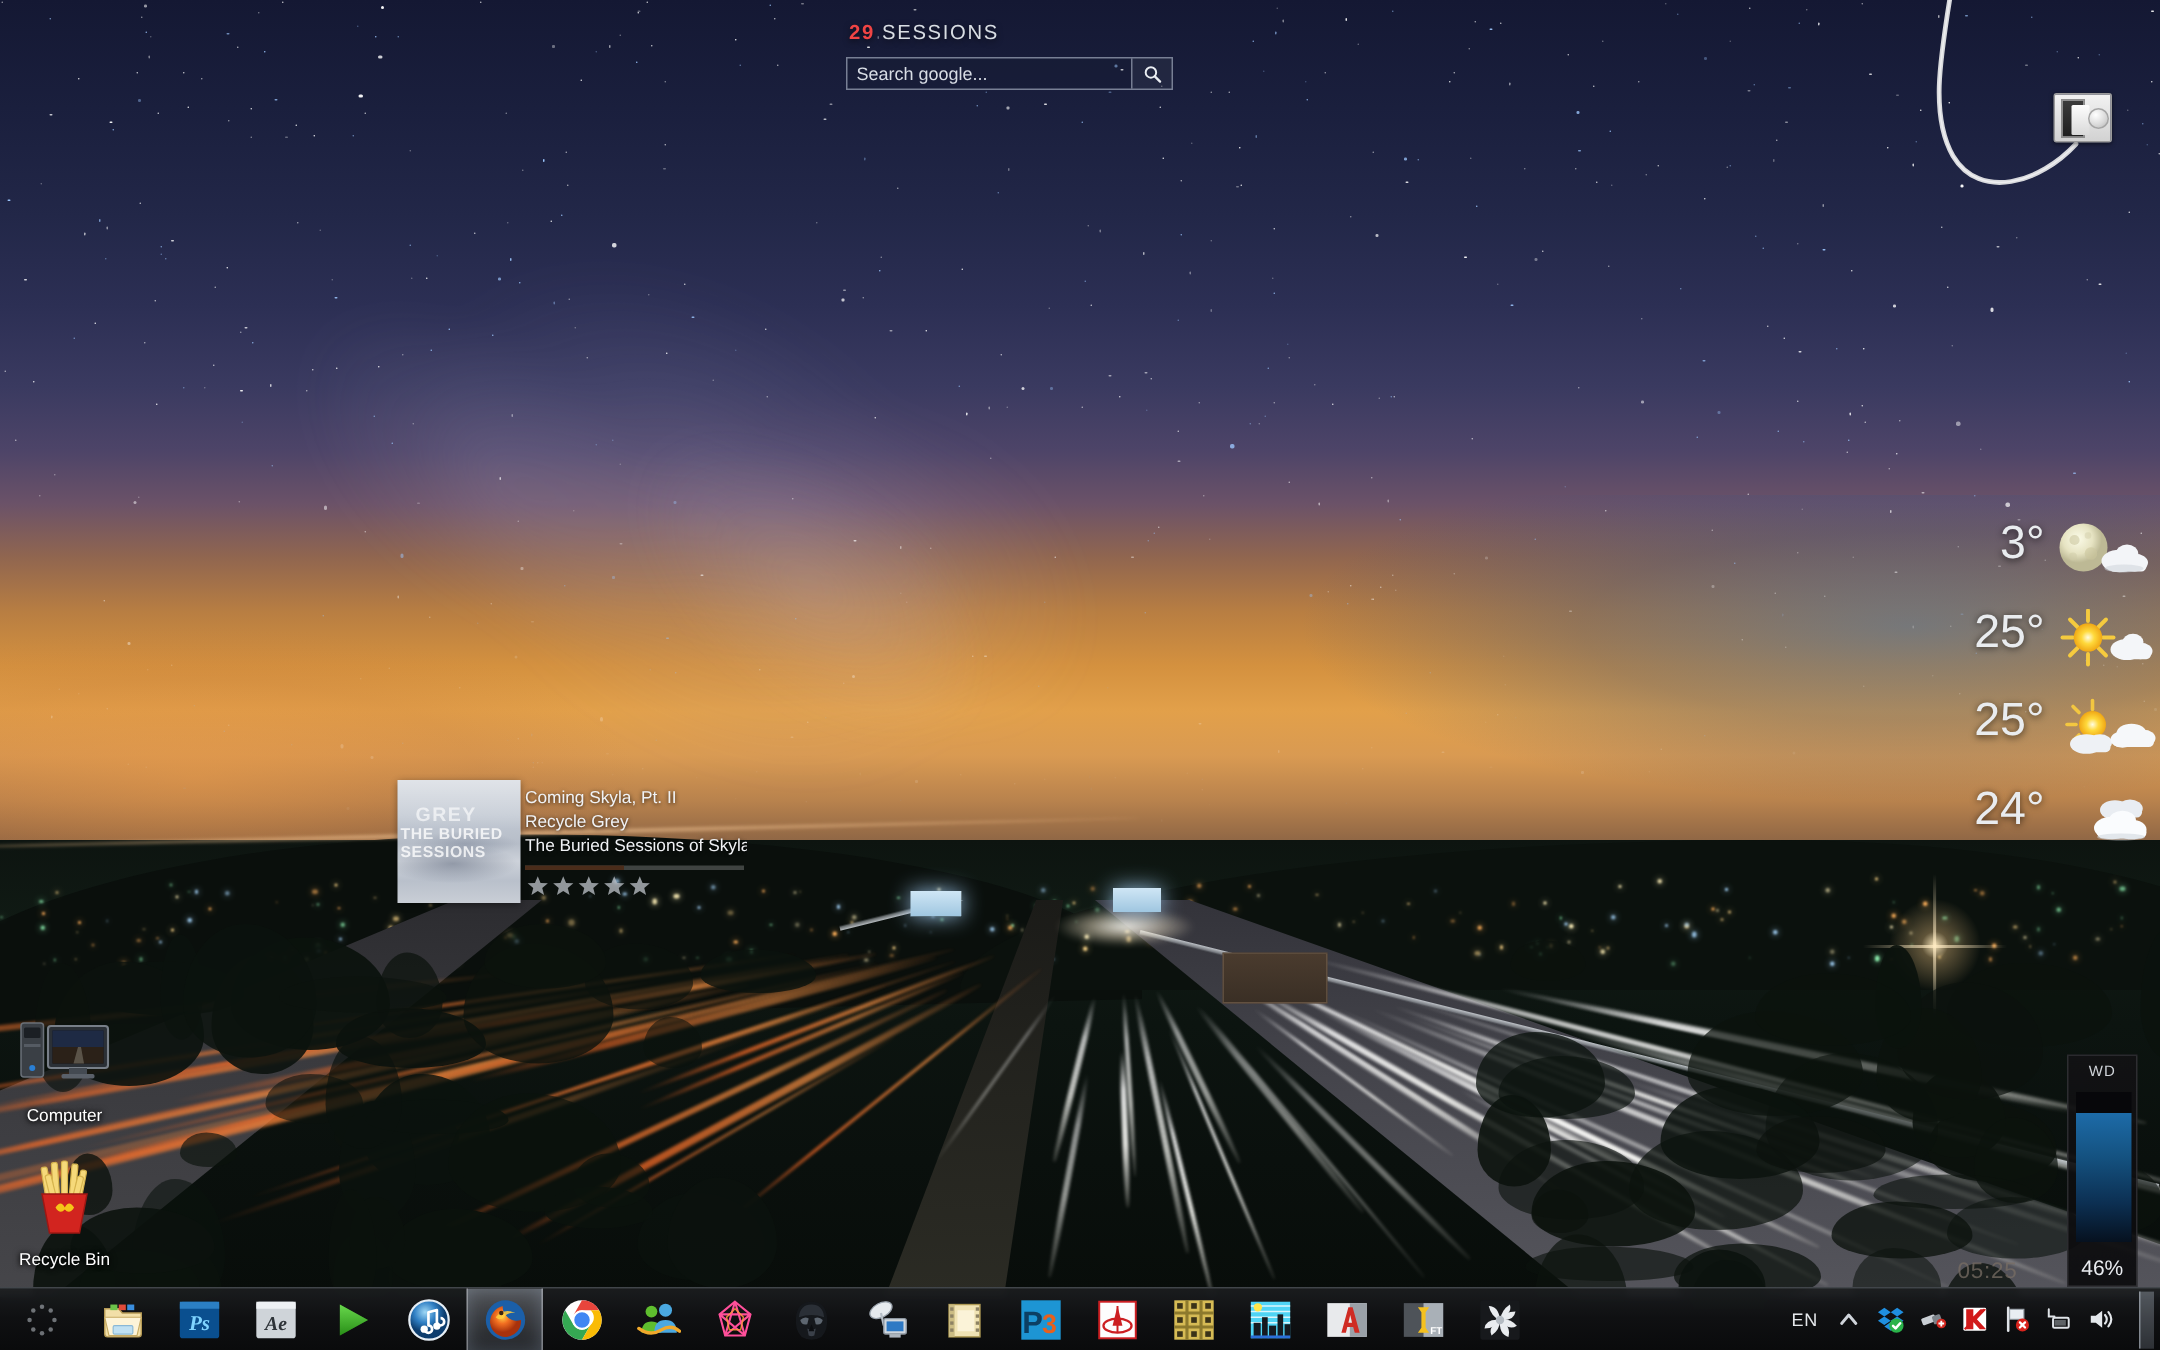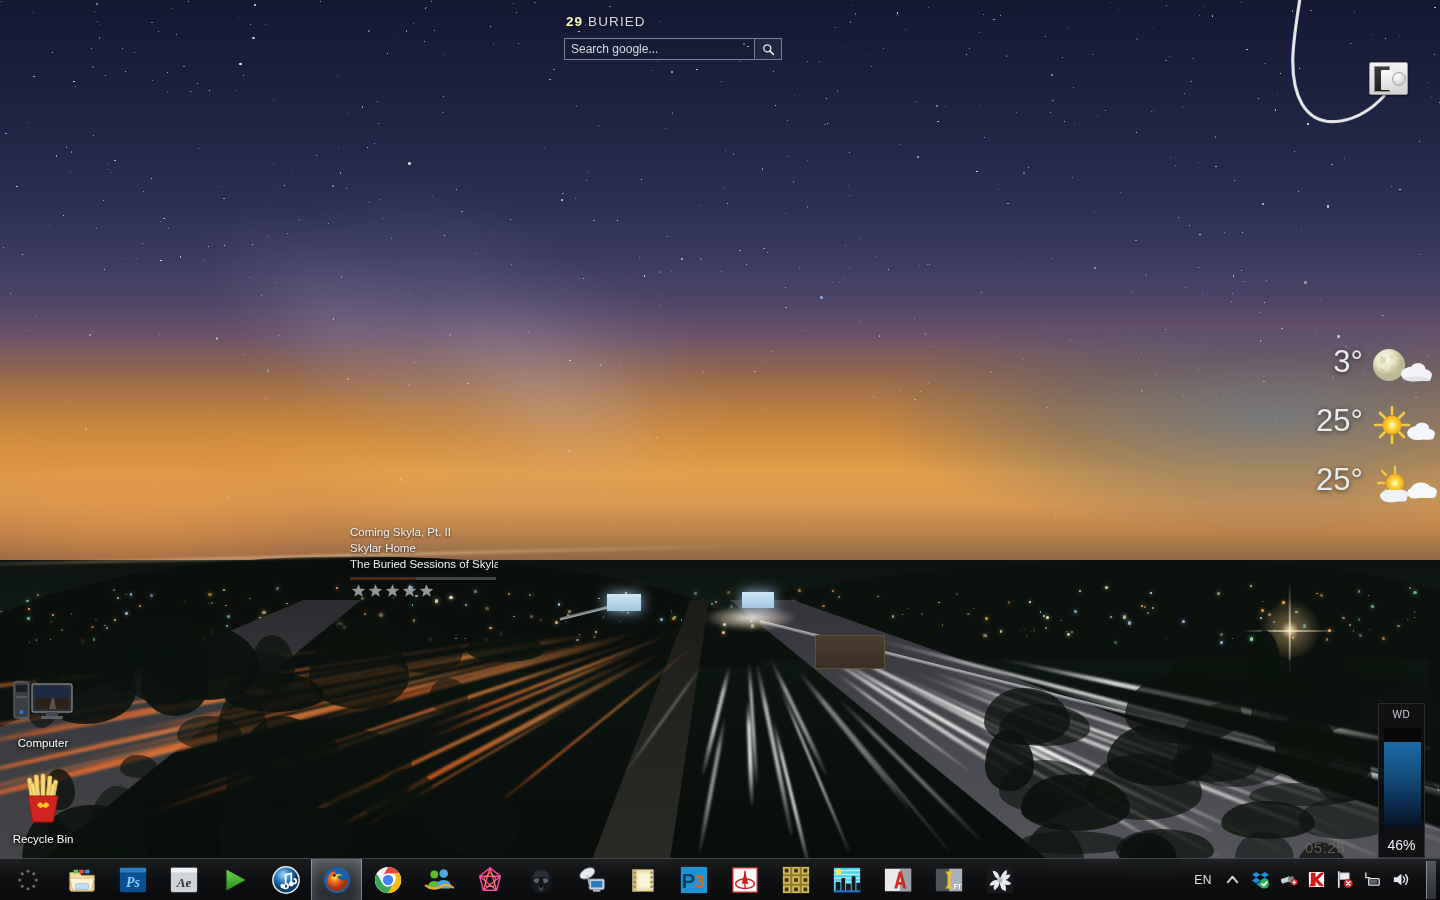--- a/index.html
+++ b/index.html
@@ -163,21 +163,21 @@
   .clock-time {
     font-size:82px; line-height:86px; font-weight:300; color:#f2f4f7;
     text-align:center; letter-spacing:1px;
     text-shadow:0 1px 6px rgba(0,0,0,.5);
   }
   .clock-date {
     margin-top:4px; padding-left:6px;
     font-size:13.5px; letter-spacing:1.1px; color:#d8dde3;
     text-shadow:0 1px 4px rgba(0,0,0,.6);
   }
-  .clock-date .day { color:#fef9c3; font-weight:700; }
+  .clock-date .day { color:#ef4444; font-weight:700; }
 
   .searchbar {
     margin-top:9px; margin-left:4px;
     display:flex; width:218px; height:22px;
     border:1px solid rgba(200,210,225,.55);
     background:rgba(20,26,48,.25);
   }
   .searchbar input {
     flex:1; background:transparent; border:none; outline:none;
     color:#e9edf2; font-size:12px; font-family:"Liberation Sans",sans-serif;
@@ -1282,21 +1282,21 @@
       <i class="veg" style="left:1221px;top:801px;width:94px;height:38px;opacity:0.78;"></i>
       <i class="veg" style="left:429px;top:678px;width:39px;height:34px;opacity:0.56;"></i>
       <i class="veg" style="left:999px;top:704px;width:91px;height:42px;opacity:0.66;"></i>
       <i class="veg" style="left:1249px;top:783px;width:107px;height:23px;opacity:0.60;"></i>
     </div>
 </div>
 
 <div id="clock-widget">
   <div class="clock-date">
     <span class="day">29</span>
-    <span>BURIED</span>
+    <span>SESSIONS</span>
   </div>
   <div class="searchbar">
     <input type="text" placeholder="Search google..." style="">
     <div class="search-btn">
       <svg class="ico" style="width:13px;height:13px;" viewBox="0 0 16 16">
         <circle cx="6.5" cy="6.5" r="4.3" fill="none" stroke="#e9edf2" stroke-width="1.6"></circle>
         <line x1="9.7" y1="9.7" x2="14" y2="14" stroke="#e9edf2" stroke-width="1.9" stroke-linecap="round"></line>
       </svg>
     </div>
   </div>
@@ -1391,26 +1391,50 @@
       </g>
       <g fill="#f6f8fa">
         <ellipse cx="55" cy="24" rx="10" ry="6.5"></ellipse>
         <ellipse cx="63" cy="27" rx="8" ry="5.5"></ellipse>
         <ellipse cx="49" cy="28" rx="8" ry="5.5"></ellipse>
         <rect x="43" y="26" width="27" height="7" rx="3.5"></rect>
       </g>
     </svg>
   </div>
 
+  <div class="wrow">
+    <div class="wtemp">24°</div>
+    <svg class="wicon" viewBox="0 0 74 42">
+      <g fill="#e9edf2">
+        <ellipse cx="44" cy="16" rx="10" ry="6.5"></ellipse>
+        <ellipse cx="54" cy="15" rx="8.5" ry="6"></ellipse>
+        <rect x="36" y="14" width="26" height="7" rx="3.5"></rect>
+      </g>
+      <g fill="#fafcfe">
+        <ellipse cx="42" cy="28" rx="12" ry="7.5"></ellipse>
+        <ellipse cx="55" cy="29" rx="10" ry="6.5"></ellipse>
+        <ellipse cx="49" cy="23" rx="9" ry="6.5"></ellipse>
+        <rect x="32" y="27" width="33" height="8" rx="4"></rect>
+      </g>
+      <g fill="#c9d1d9" opacity=".5">
+          <ellipse cx="48" cy="34" rx="16" ry="2.4"></ellipse>
+        </g>
+    </svg>
+  </div>
 </div>
 
 <div id="music-widget">
+  <div class="album">
+    <div class="album-haze"></div>
+    <div class="album-t1">GREY</div>
+    <div class="album-t2">THE BURIED SESSIONS</div>
+  </div>
   <div class="mtext">
     <div class="mline">Coming Skyla, Pt. II</div>
-    <div class="mline">Skylar Home</div>
+    <div class="mline">Recycle Grey</div>
     <div class="mline">The Buried Sessions of Skyla…</div>
   </div>
   <div class="mprog">
     <div class="mprog-fill" id="mprog-fill" style="width: 45%;"></div>
   </div>
   <div class="mstars" id="mstars">
       <svg width="15" height="15" viewBox="0 0 16 16">
         <path d="M8 1.2 L10 6 L15.2 6.3 L11.2 9.6 L12.5 14.6 L8 11.8 L3.5 14.6 L4.8 9.6 L0.8 6.3 L6 6 Z" fill="rgba(185,190,196,.78)"></path>
       </svg>
       <svg width="15" height="15" viewBox="0 0 16 16">

